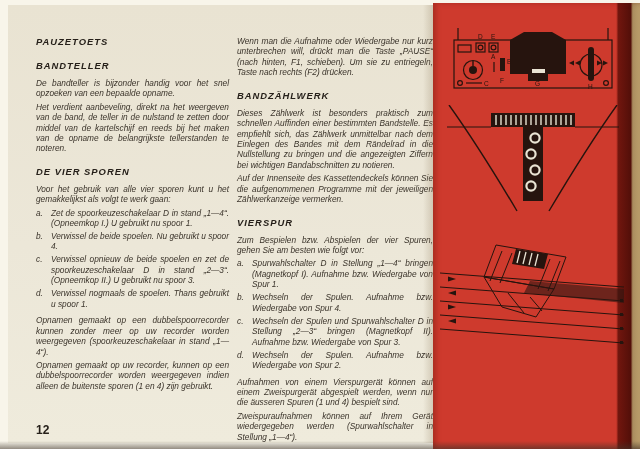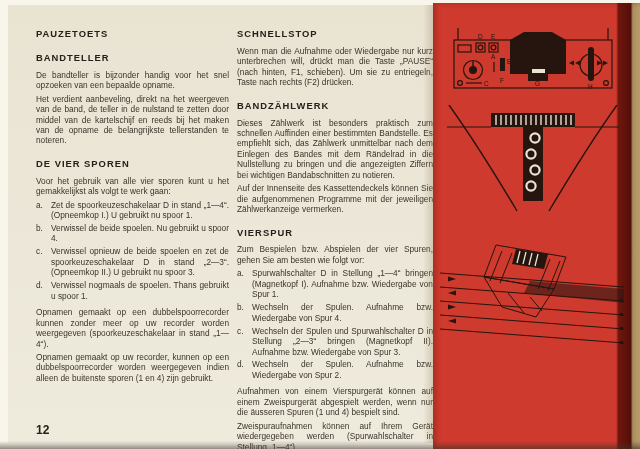--- a/index.html
+++ b/index.html
@@ -6,21 +6,21 @@
     background:#f8f5ea;font-family:"Liberation Sans",sans-serif;}
   .scan{position:relative;width:640px;height:449px;}
   
   .page-left{position:absolute;left:8px;top:5px;width:425px;height:438px;
     background:linear-gradient(180deg,#e9e3d2 0%,#ece7d8 55%,#efebdc 100%);}
   .page-left::after{content:"";position:absolute;right:0;top:0;bottom:0;width:10px;
     background:linear-gradient(90deg,rgba(150,135,105,0) 0%,rgba(140,120,90,.28) 100%);}
   .col{position:absolute;top:23px;color:#3a332a;font-size:8.3px;line-height:1.26;}
   .col1{left:28px;width:193px;}
   .col2{left:229px;width:196px;}
-  .sec{margin:0 0 12px;}
+  .sec{margin:8px 0 12px;font-style:italic;}
   h3{margin:0 0 6px;font-size:9.4px;font-weight:bold;letter-spacing:1px;color:#26201a;}
   p{margin:0 0 3px;text-align:justify;}
   .li{display:flex;margin:0 0 2.5px;}
   .li .m{flex:none;width:15px;}
   .li .t{flex:1;text-align:justify;}
   .page-number{position:absolute;left:28px;top:418px;font-size:12px;font-weight:bold;color:#26201a;}
   
   .page-right{position:absolute;left:433px;top:3px;width:207px;height:446px;
     background:linear-gradient(90deg,#ce3a2d 0%,#ce3a2d 88.5%,#71160e 89.5%,#530f09 95.5%,#aa8c5e 96.5%,#bda06c 100%);
     box-shadow:inset 3px 0 5px rgba(100,20,10,.35);}
@@ -70,21 +70,20 @@
           <span class="m">d.</span>
           <span class="t">Verwissel nogmaals de spoelen. Thans gebruikt u spoor 1.</span>
         </div>
         <p>Opnamen gemaakt op een dubbelspoorrecorder kunnen zonder meer op uw recorder worden weergegeven (spoorkeuzeschakelaar in stand „1—4“).</p>
         <p>Opnamen gemaakt op uw recorder, kunnen op een dubbelspoorrecorder worden weergegeven indien alleen de buitenste sporen (1 en 4) zijn gebruikt.</p>
       </div>
     </div>
 
     <div class="col col2">
       <div class="sec">
-        <h3>SCHNELLSTOP</h3>
         <p>Wenn man die Aufnahme oder Wiedergabe nur kurz unterbrechen will, drückt man die Taste „PAUSE“ (nach hinten, F1, schieben). Um sie zu entriegeln, Taste nach rechts (F2) drücken.</p>
       </div>
 
       <div class="sec">
         <h3>BANDZÄHLWERK</h3>
         <p>Dieses Zählwerk ist besonders praktisch zum schnellen Auffinden einer bestimmten Bandstelle. Es empfiehlt sich, das Zählwerk unmittelbar nach dem Einlegen des Bandes mit dem Rändelrad in die Nullstellung zu bringen und die angezeigten Ziffern bei wichtigen Bandabschnitten zu notieren.</p>
         <p>Auf der Innenseite des Kassettendeckels können Sie die aufgenommenen Programme mit der jeweiligen Zählwerkanzeige vermerken.</p>
       </div>
 
       <div class="sec">

